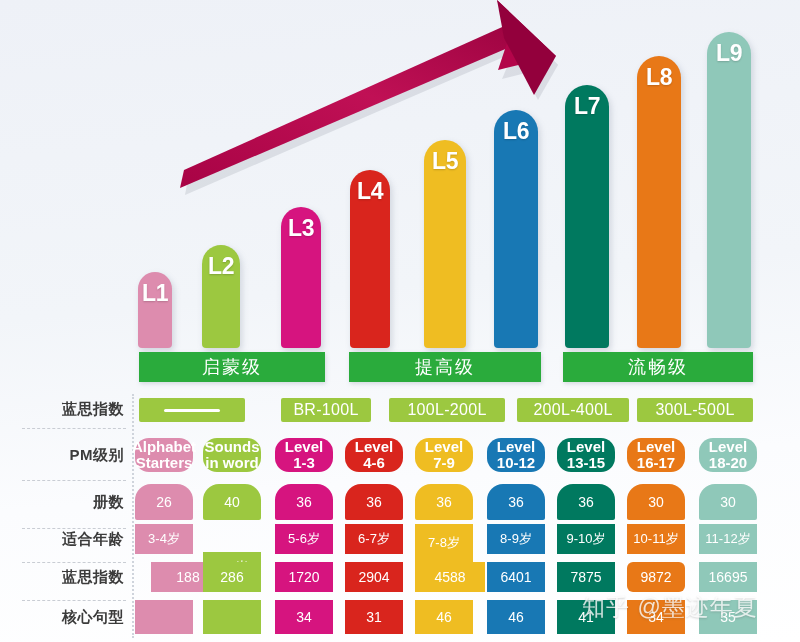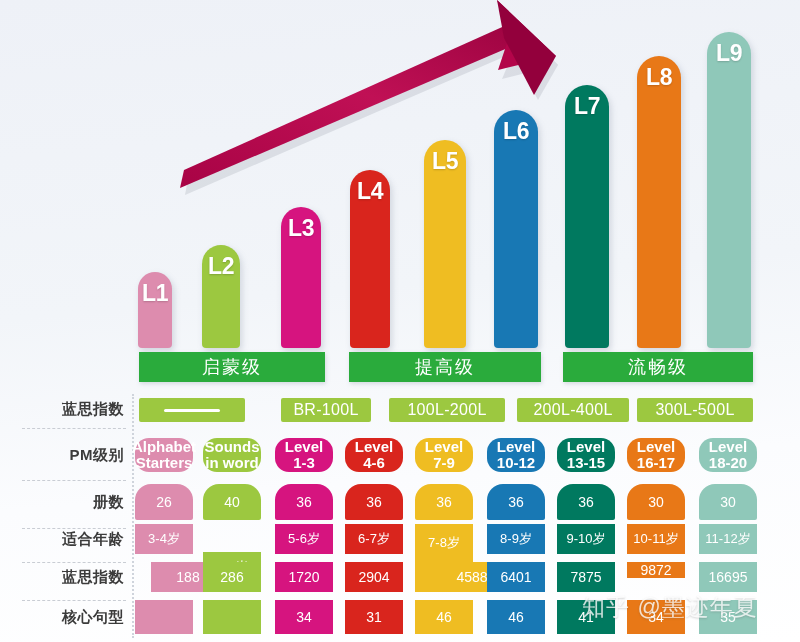--- a/index.html
+++ b/index.html
@@ -249,21 +249,21 @@
         <div class="cell pm" style="left: 415px; top: 48px; width: 58px; height: 34px; background: rgb(239, 189, 34); border-radius: 14px;">
           <span style="white-space: pre-line;">Level
 7-9</span>
         </div>
         <div class="cell num domecell" style="left: 415px; top: 94px; width: 58px; height: 36px; background: rgb(239, 189, 34);">
           <span style="white-space: pre-line;">36</span>
         </div>
         <div class="cell age" style="left: 415px; top: 134px; width: 58px; height: 38px; background: rgb(239, 189, 34);">
           <span style="white-space: pre-line;">7-8岁</span>
         </div>
-        <div class="cell voc" style="left: 415px; top: 172px; width: 42px; height: 30px; background: rgb(239, 189, 34); padding-left: 36px;">
+        <div class="cell voc" style="left: 415px; top: 172px; width: 70px; height: 30px; background: rgb(239, 189, 34);">
           <span style="white-space: pre-line;">4588</span>
         </div>
         <div class="cell sent" style="left: 415px; top: 210px; width: 58px; height: 34px; background: rgb(239, 189, 34);">
           <span style="white-space: pre-line;">46</span>
         </div>
         <div class="cell pm" style="left: 487px; top: 48px; width: 58px; height: 34px; background: rgb(24, 120, 180); border-radius: 14px;">
           <span style="white-space: pre-line;">Level
 10-12</span>
         </div>
         <div class="cell num domecell" style="left: 487px; top: 94px; width: 58px; height: 36px; background: rgb(24, 120, 180);">
@@ -297,21 +297,21 @@
         <div class="cell pm" style="left: 627px; top: 48px; width: 58px; height: 34px; background: rgb(232, 120, 23); border-radius: 14px;">
           <span style="white-space: pre-line;">Level
 16-17</span>
         </div>
         <div class="cell num domecell" style="left: 627px; top: 94px; width: 58px; height: 36px; background: rgb(232, 120, 23);">
           <span style="white-space: pre-line;">30</span>
         </div>
         <div class="cell age" style="left: 627px; top: 134px; width: 58px; height: 30px; background: rgb(232, 120, 23);">
           <span style="white-space: pre-line;">10-11岁</span>
         </div>
-        <div class="cell voc" style="left: 627px; top: 172px; width: 58px; height: 16px; background: rgb(232, 120, 23);">
+        <div class="cell voc" style="left: 627px; top: 172px; width: 58px; height: 30px; background: rgb(232, 120, 23); border-radius: 6px;">
           <span style="white-space: pre-line;">9872</span>
         </div>
         <div class="cell sent" style="left: 627px; top: 210px; width: 58px; height: 34px; background: rgb(232, 120, 23);">
           <span style="white-space: pre-line;">34</span>
         </div>
         <div class="cell pm" style="left: 699px; top: 48px; width: 58px; height: 34px; background: rgb(143, 200, 185); border-radius: 14px;">
           <span style="white-space: pre-line;">Level
 18-20</span>
         </div>
         <div class="cell num domecell" style="left: 699px; top: 94px; width: 58px; height: 36px; background: rgb(143, 200, 185);">

